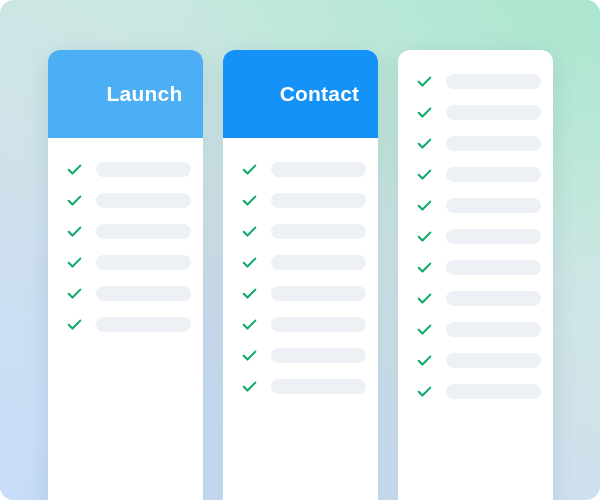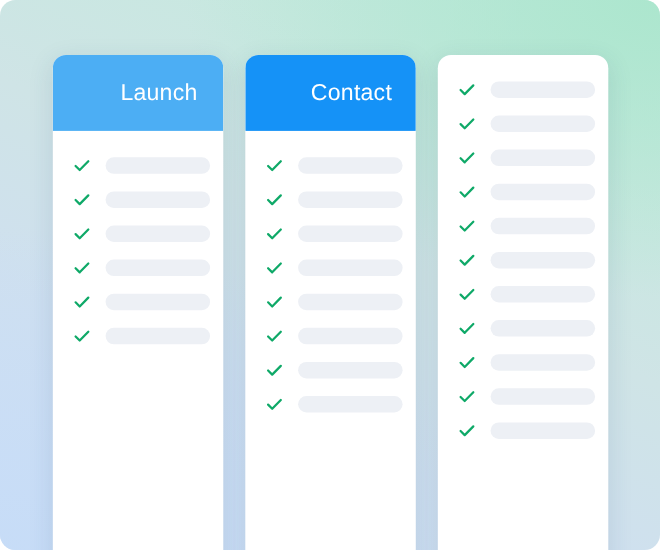--- a/index.html
+++ b/index.html
@@ -46,27 +46,27 @@
     background: #ffffff;
     border-radius: 12px 12px 0 0;
     box-shadow: 0 6px 22px rgba(40, 70, 110, 0.13);
     overflow: hidden;
   }
   .card-launch     { left: 48px;  height: 470px; }
   .card-contact    { left: 223px; height: 470px; }
   .card-enterprise { left: 398px; height: 470px; }
 
   .card-header {
-    height: 69px;
+    height: 88px;
     display: flex;
     align-items: center;
     justify-content: center;
     color: #ffffff;
     font-size: 21px;
-    font-weight: normal;
+    font-weight: bold;
     letter-spacing: 0.2px;
     padding-left: 38px;
   }
 
   .card-body {
     padding: 16px 0 0 0;
   }
 
   .feature-row {
     display: flex;

